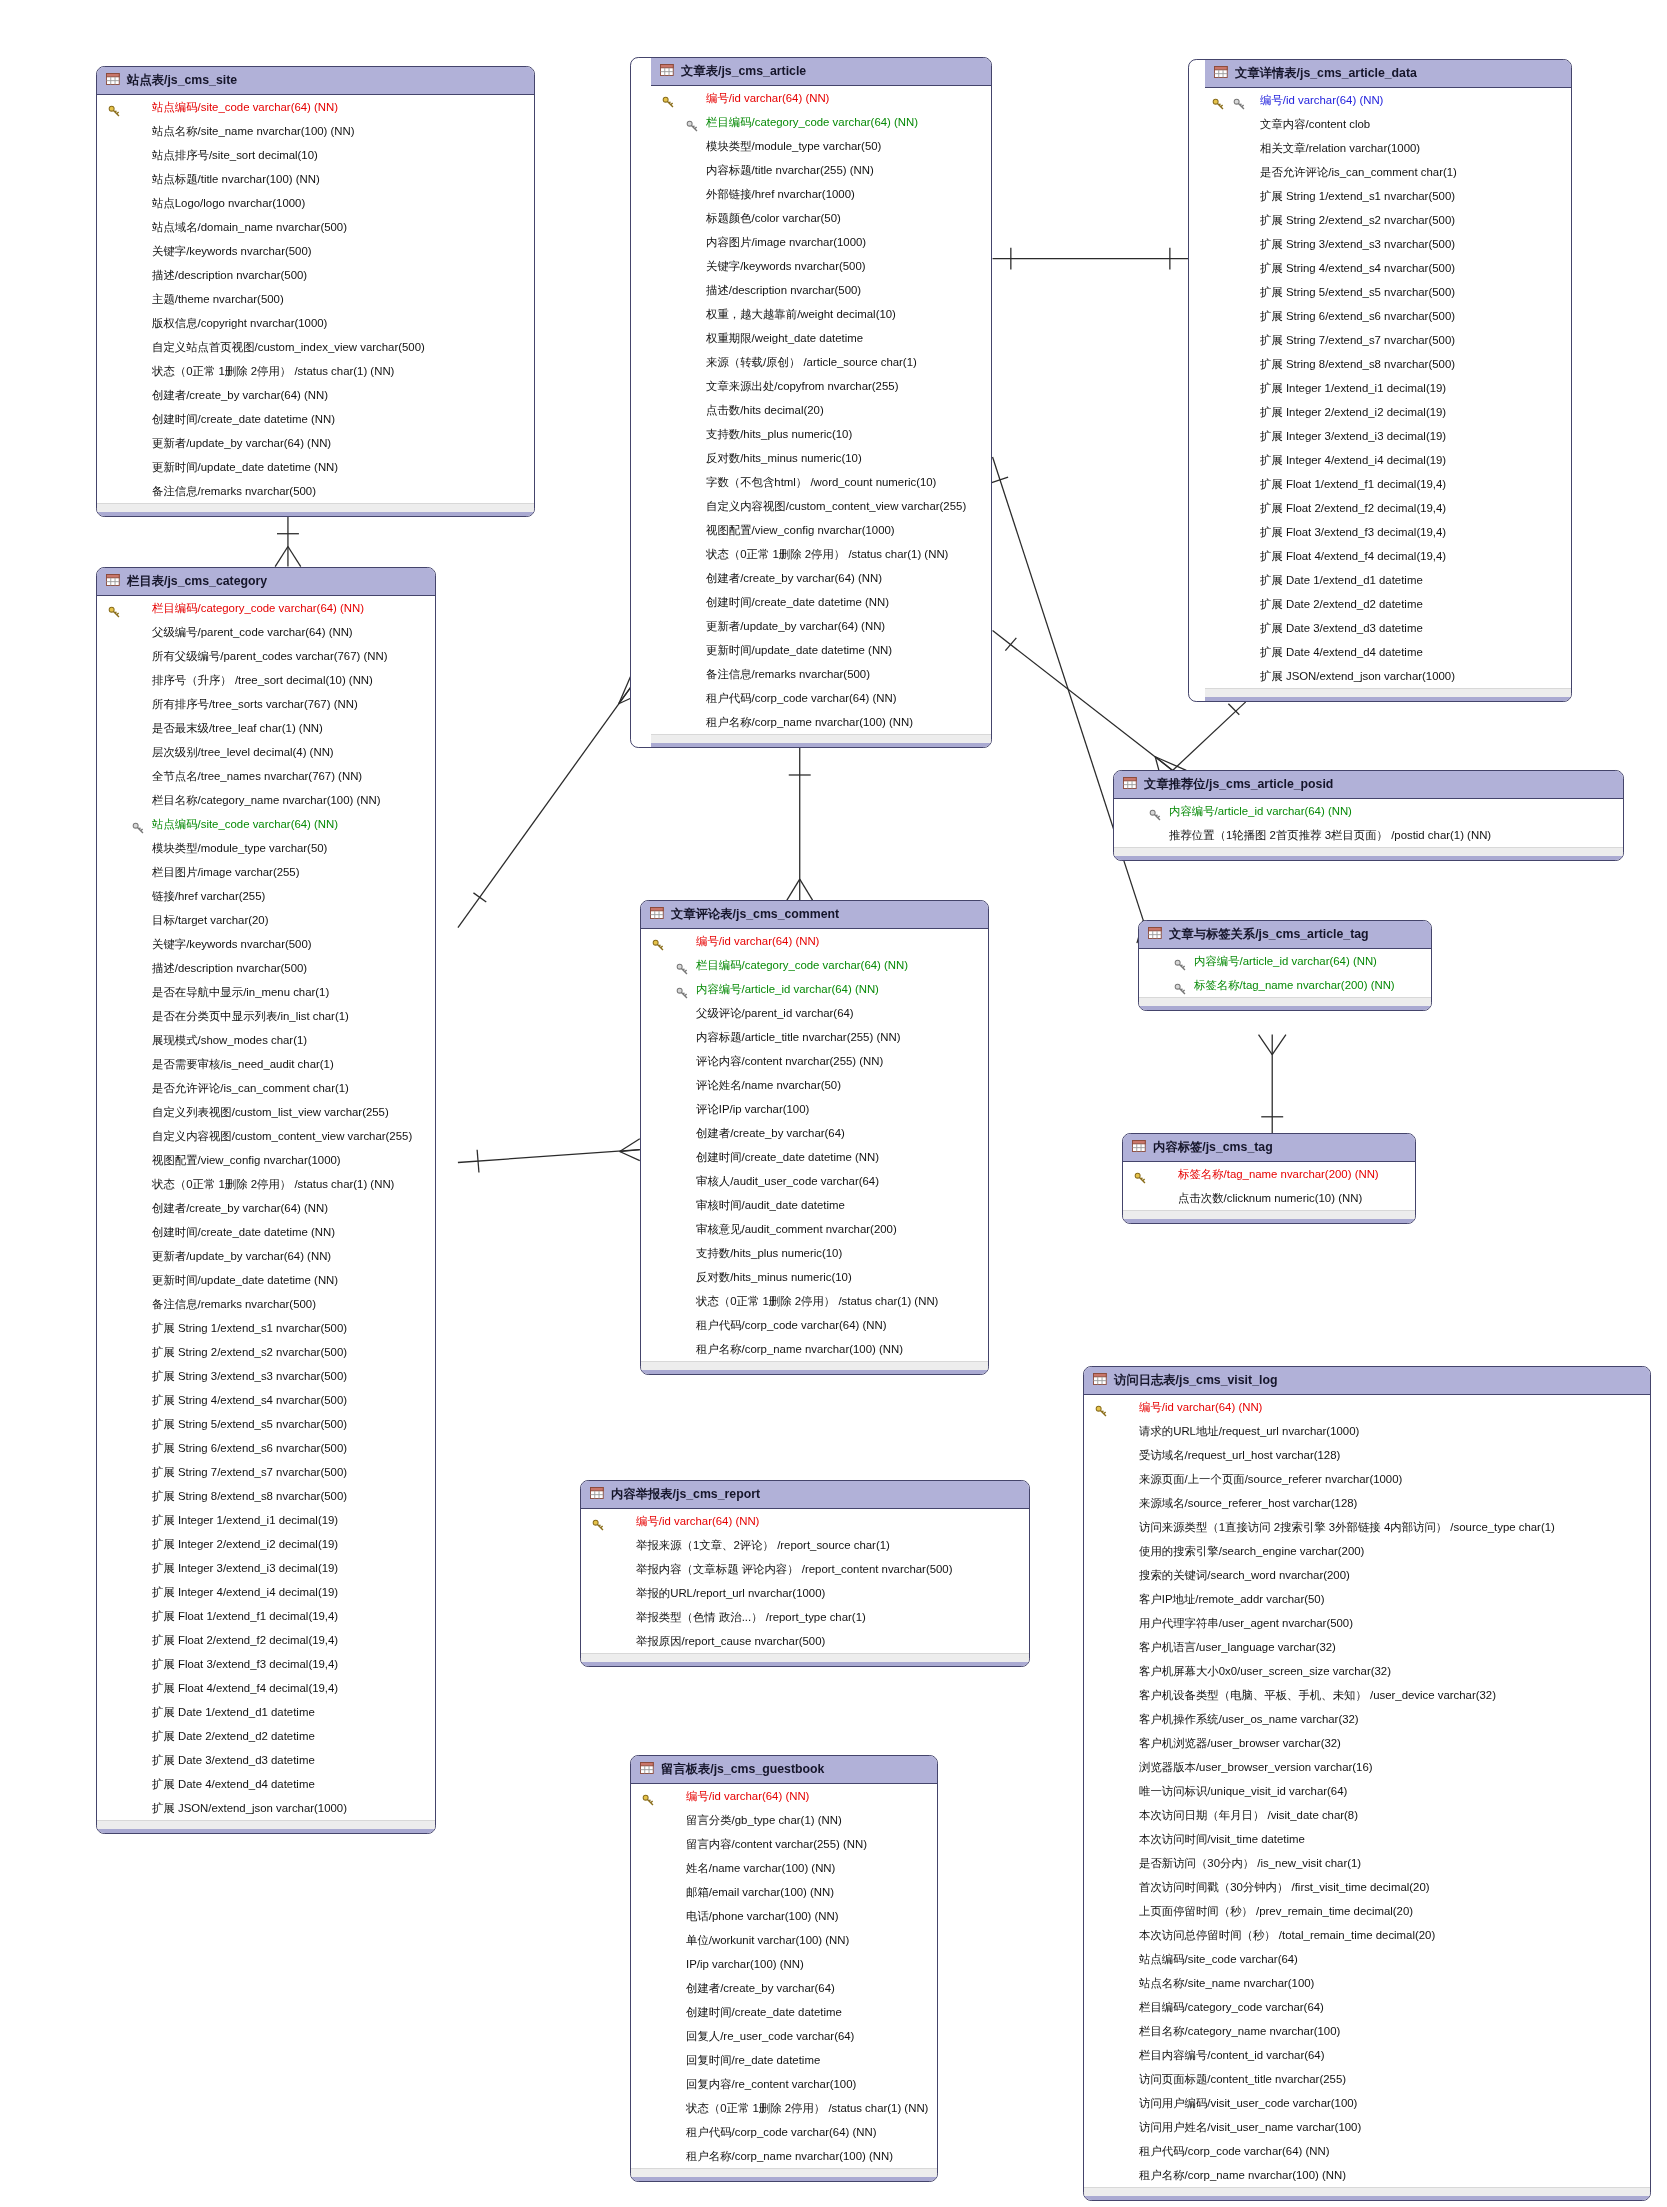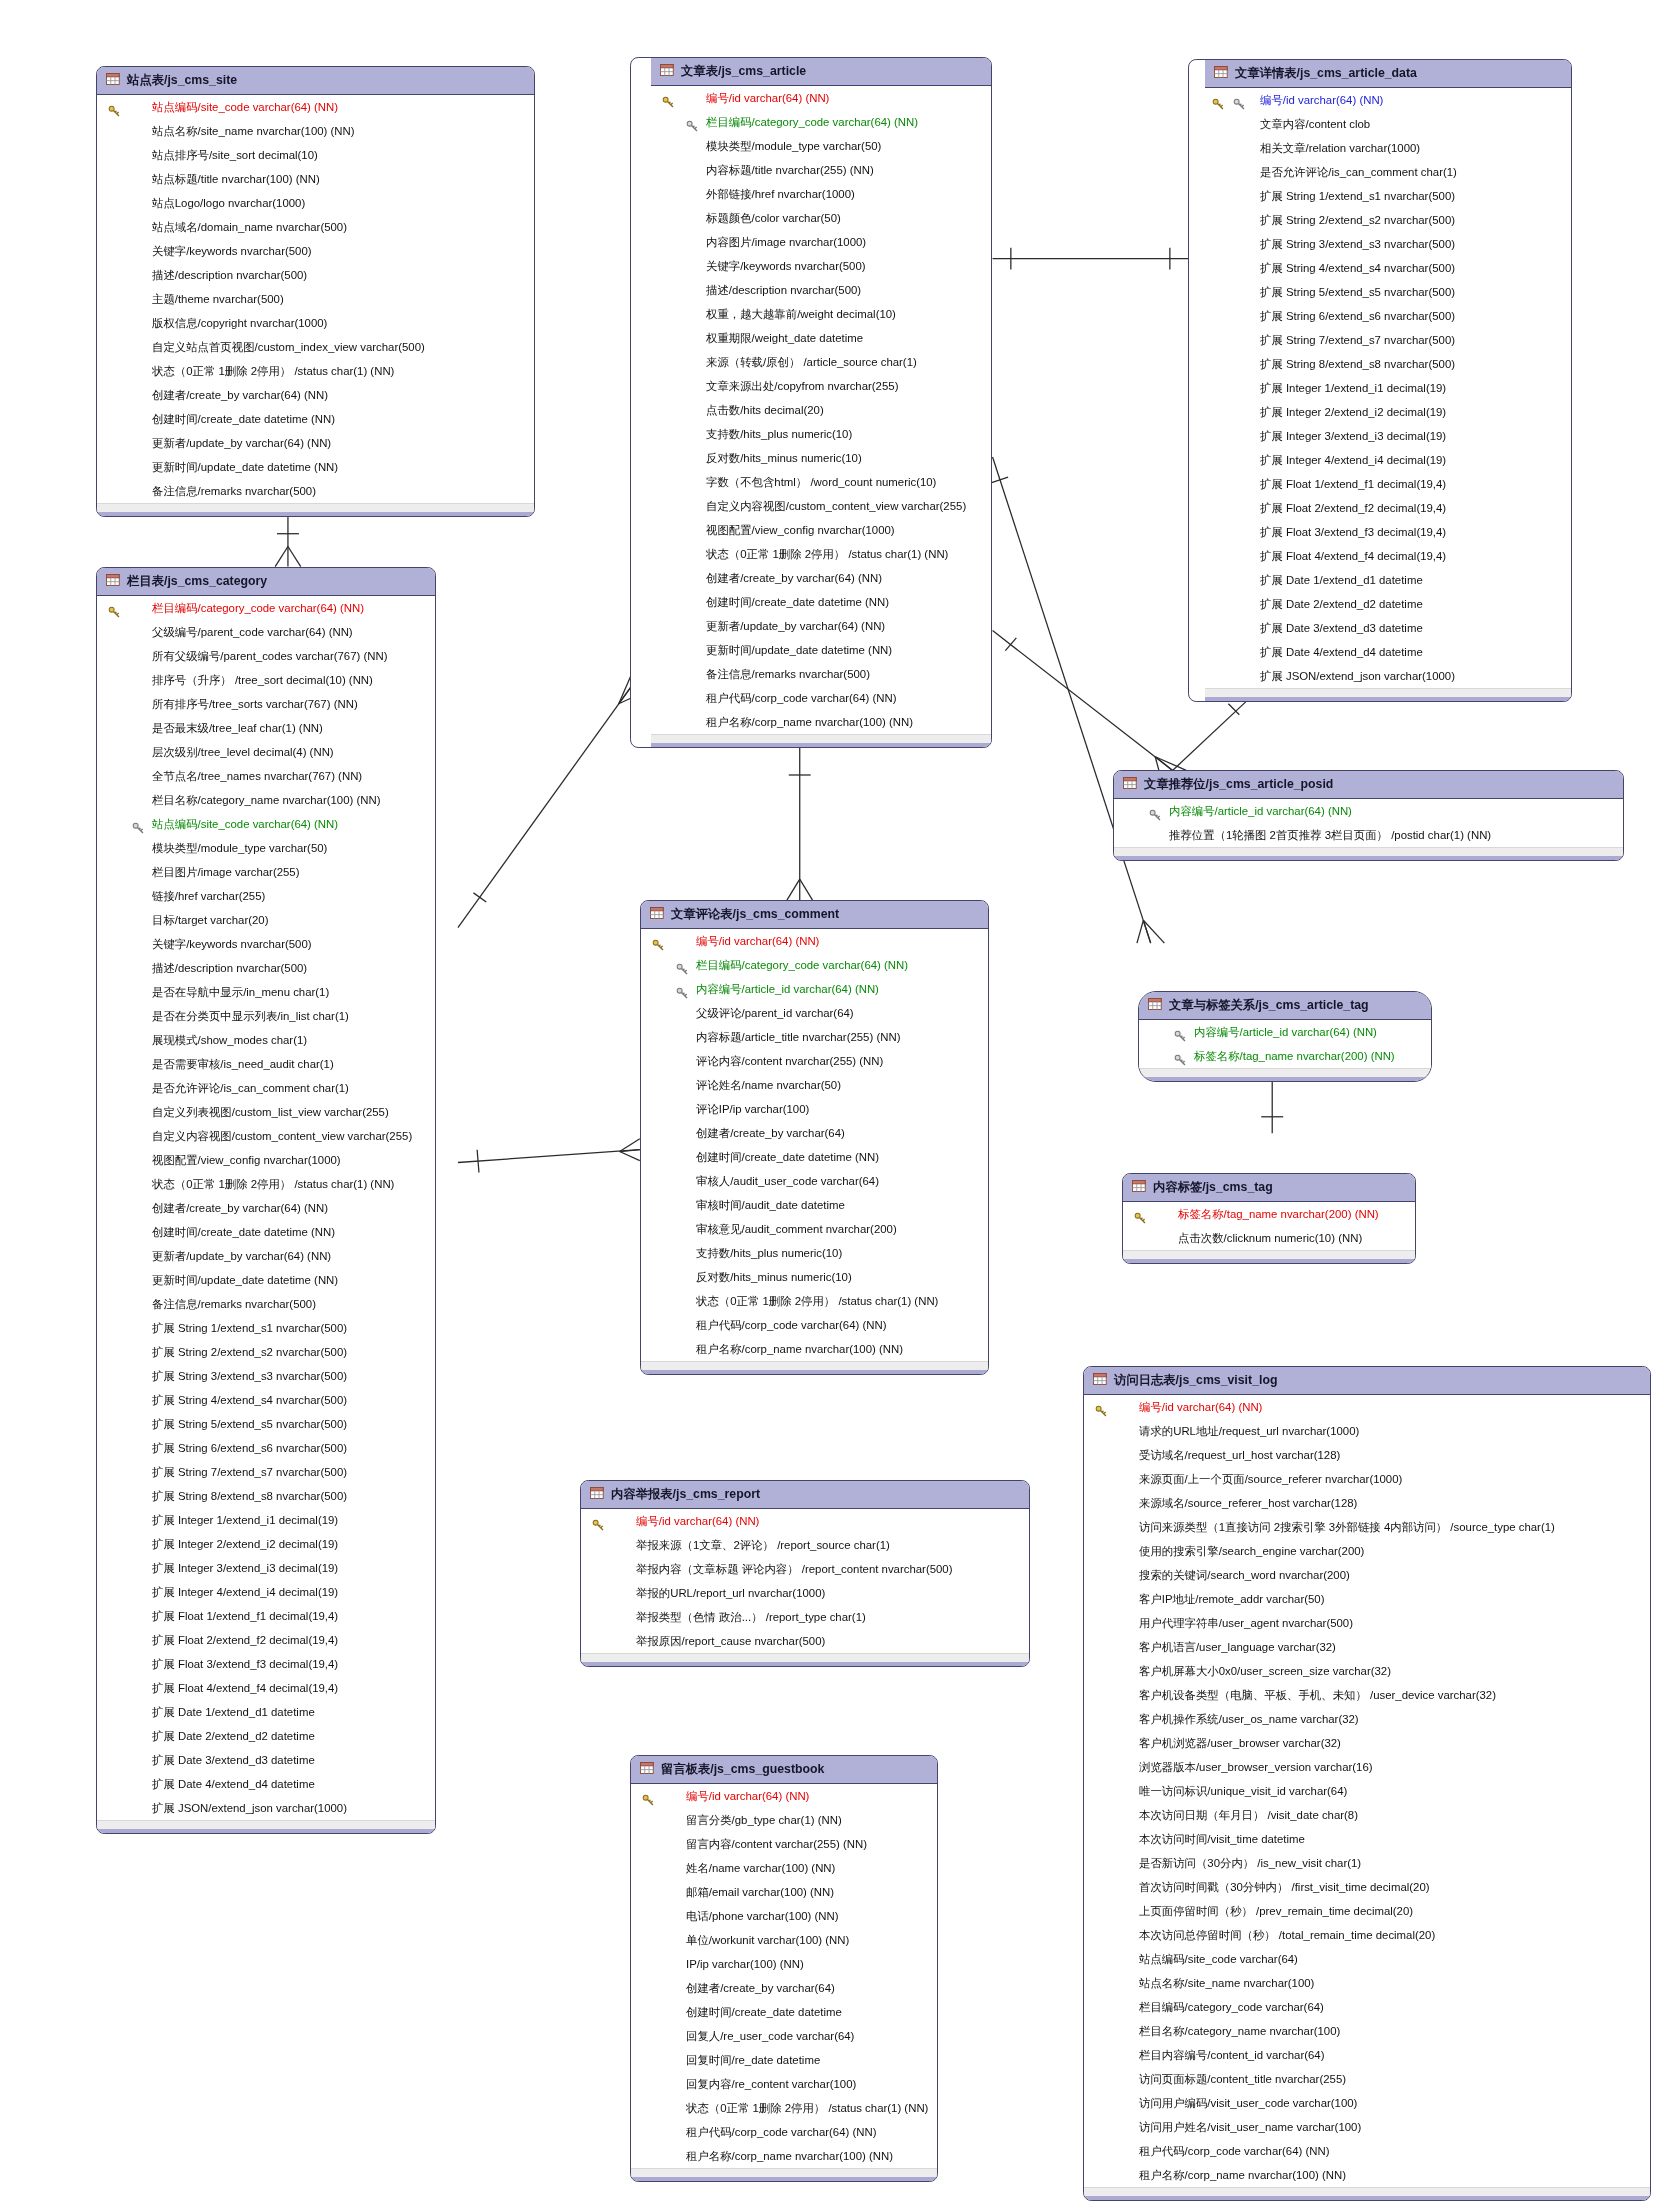--- a/index.html
+++ b/index.html
@@ -540,21 +540,21 @@
             </svg></span>
           <span class="ftext fk">内容编号/article_id varchar(64) (NN)</span>
         </div>
         <div class="row">
           <span class="ftext">推荐位置（1轮播图 2首页推荐 3栏目页面） /postid char(1) (NN)</span>
         </div>
       </div>
       <div class="tbl-foot"></div>
       <div class="tbl-bottom"></div>
     </div>
-    <div class="tbl" style="left: 1138px; top: 991px; width: 294px; border-radius: 18px;">
+    <div class="tbl" style="left: 1138px; top: 920px; width: 294px;">
       <div class="tbl-header">
         <span><svg class="ticon" width="13.7" height="12" viewBox="0 0 15 13">
             <rect x="0.5" y="0.5" width="14" height="12" fill="#ffffff" stroke="#8a4a3a"></rect>
             <rect x="0.5" y="0.5" width="14" height="3.6" fill="#c9766a" stroke="#8a4a3a"></rect>
             <line x1="5.2" y1="4.1" x2="5.2" y2="12.5" stroke="#9a9a9a"></line>
             <line x1="9.9" y1="4.1" x2="9.9" y2="12.5" stroke="#9a9a9a"></line>
             <line x1="0.5" y1="8.3" x2="14.5" y2="8.3" stroke="#9a9a9a"></line>
           </svg></span>
         <span>文章与标签关系/js_cms_article_tag</span>
       </div>
@@ -570,21 +570,21 @@
           <span class="key fk"><svg width="12.8" height="12.8" viewBox="0 0 14 14">
               <circle cx="4" cy="4" r="2.7" fill="#d9d9d9" stroke="#777777" stroke-width="1.1"></circle>
               <path d="M6 6 L12 12 M9.6 9.6 L11.6 7.6 M7.8 7.8 L9.2 6.4" stroke="#777777" stroke-width="1.5" fill="none"></path>
             </svg></span>
           <span class="ftext fk">标签名称/tag_name nvarchar(200) (NN)</span>
         </div>
       </div>
       <div class="tbl-foot"></div>
       <div class="tbl-bottom"></div>
     </div>
-    <div class="tbl" style="left: 1122px; top: 1133px; width: 294px; margin-top: 40px;">
+    <div class="tbl" style="left: 1122px; top: 1133px; width: 294px;">
       <div class="tbl-header">
         <span><svg class="ticon" width="13.7" height="12" viewBox="0 0 15 13">
             <rect x="0.5" y="0.5" width="14" height="12" fill="#ffffff" stroke="#8a4a3a"></rect>
             <rect x="0.5" y="0.5" width="14" height="3.6" fill="#c9766a" stroke="#8a4a3a"></rect>
             <line x1="5.2" y1="4.1" x2="5.2" y2="12.5" stroke="#9a9a9a"></line>
             <line x1="9.9" y1="4.1" x2="9.9" y2="12.5" stroke="#9a9a9a"></line>
             <line x1="0.5" y1="8.3" x2="14.5" y2="8.3" stroke="#9a9a9a"></line>
           </svg></span>
         <span>内容标签/js_cms_tag</span>
       </div>

